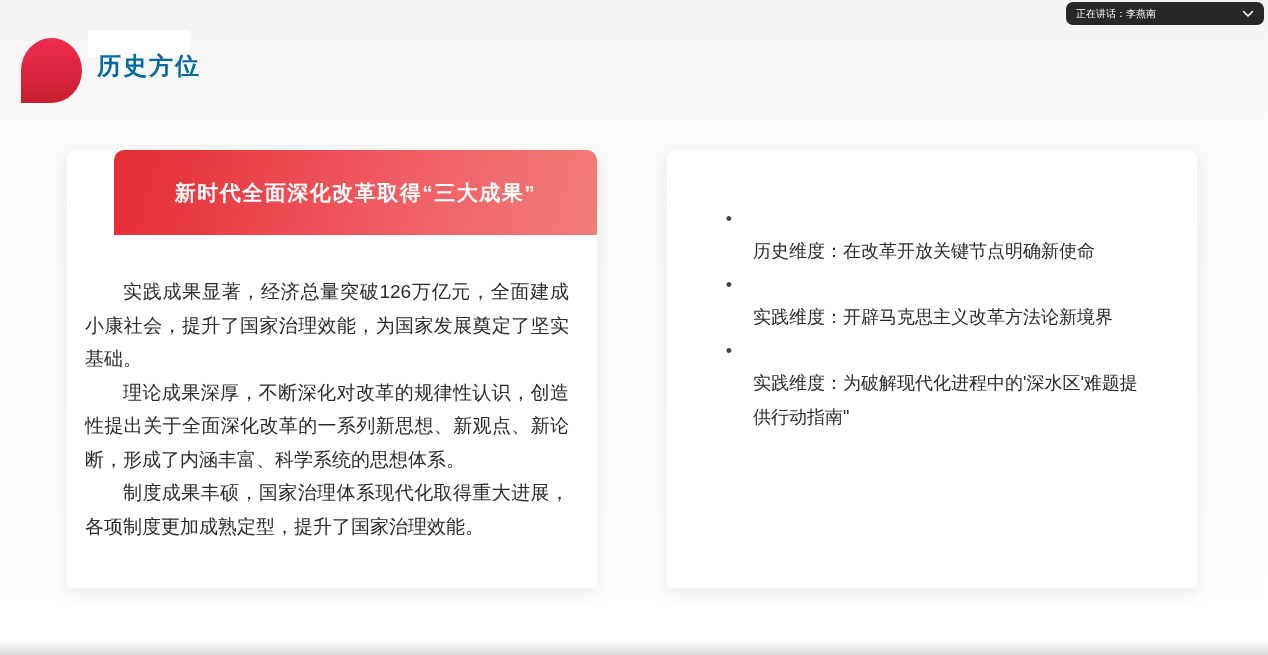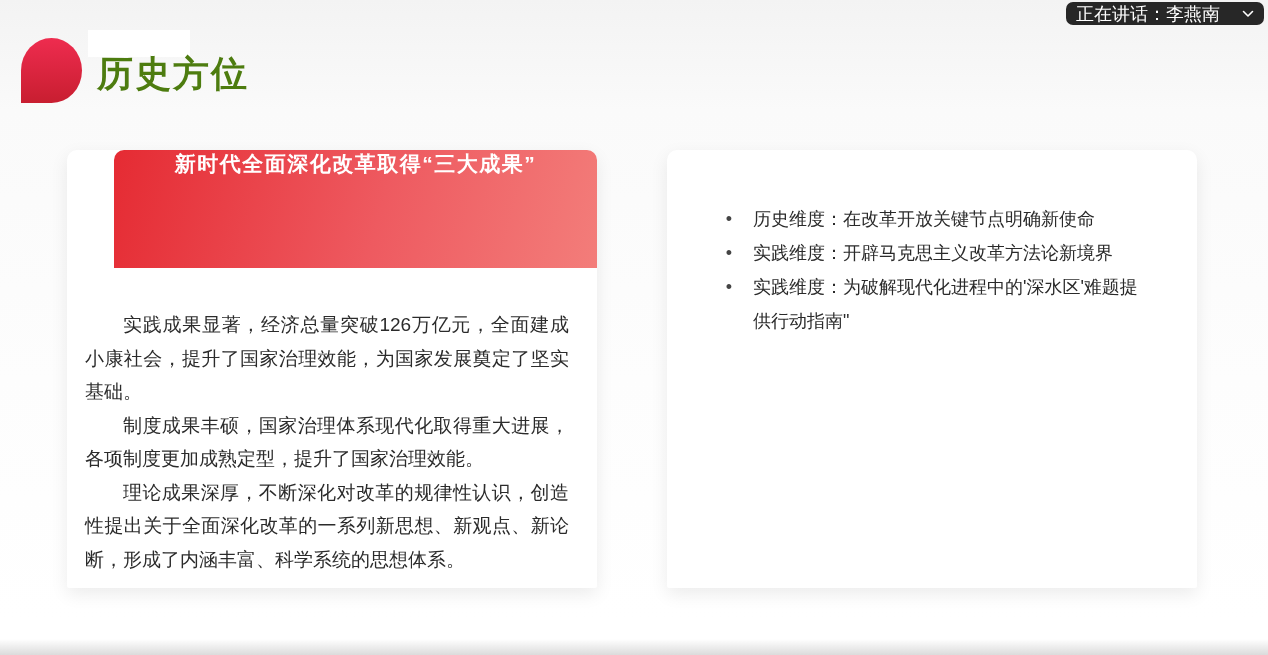--- a/index.html
+++ b/index.html
@@ -11,59 +11,59 @@
   }
 
   
   .speaker-badge {
     position:absolute; top:2px; right:4px;
     width:198px; height:23px;
     background:#272727;
     border-radius:7px;
     display:flex; align-items:center;
     padding:0 10px;
-    color:#ffffff; font-size:18px;
+    color:#ffffff; font-size:10px;
     cursor:pointer;
     z-index:10;
   }
   .speaker-badge .chevron { margin-left:auto; display:flex; align-items:center; }
 
   
   .title-backplate {
     position:absolute; left:88px; top:30px;
     width:102px; height:27px;
     background:#ffffff;
   }
   .logo-blob {
     position:absolute; left:21px; top:38px;
     width:61px; height:65px;
     background: linear-gradient(180deg, #ee2c4f 0%, #c81e30 100%);
     border-radius: 50% 50% 50% 0;
   }
   .page-title {
     position:absolute; left:97px; top:50px;
-    font-size:36px; font-weight:700; color:#4d7c0f;
+    font-size:24px; font-weight:700; color:#0369a1;
     letter-spacing:2px;
   }
 
   
   .card {
     position:absolute; top:150px;
     width:530px; height:438px;
     box-shadow: 0 6px 18px rgba(0,0,0,0.08);
     border-radius:10px 10px 2px 2px;
     background:#ffffff;
   }
   .card-left  { left:67px; }
   .card-right { left:667px; }
 
   .card-header {
-    height:118px;
+    height:85px;
     border-radius:10px 10px 0 0;
-    display:flex; align-items:flex-start; justify-content:center;
+    display:flex; align-items:center; justify-content:center;
     color:#ffffff; font-size:21px; font-weight:700;
     letter-spacing:1.5px;
     margin-left:47px;
   }
   .card-left .card-header {
     background: linear-gradient(105deg, #e52b33 0%, #ee5a60 55%, #f37d7a 100%);
   }
   .card-right .card-header {
     background: linear-gradient(100deg, #c20c24 0%, #e01238 55%, #f51549 100%);
   }
@@ -78,21 +78,21 @@
 
   .bullet-list { list-style:none; padding:12px 10px 0 20px; }
   .bullet-list li {
     display:flex;
     font-size:18px; line-height:34px; color:#2a2a2a;
   }
   .bullet-list .bullet-dot {
     width:48px; min-width:48px; text-align:center;
     color:#444444;
   }
-  .bullet-list .bullet-text { flex:1; padding-right:20px; }
+  .bullet-list .bullet-text { flex:1; padding-right:20px;margin-top:32px; }
 
   
   .bottom-strip {
     position:absolute; left:0; bottom:0;
     width:100%; height:16px;
     background: linear-gradient(180deg, rgba(0,0,0,0) 0%, rgba(0,0,0,0.14) 100%);
     pointer-events:none;
   }
 </style>
 </head>
@@ -110,22 +110,22 @@
 <div class="title-backplate"></div>
 <div class="logo-blob"></div>
 <h1 class="page-title">历史方位</h1>
 
 <div class="card card-left">
   <div class="card-header">
     <span>新时代全面深化改革取得“三大成果”</span>
   </div>
   <div class="card-body">
     <p>实践成果显著，经济总量突破126万亿元，全面建成小康社会，提升了国家治理效能，为国家发展奠定了坚实基础。</p>
+    <p>理论成果深厚，不断深化对改革的规律性认识，创造性提出关于全面深化改革的一系列新思想、新观点、新论断，形成了内涵丰富、科学系统的思想体系。</p>
     <p>制度成果丰硕，国家治理体系现代化取得重大进展，各项制度更加成熟定型，提升了国家治理效能。</p>
-    <p>理论成果深厚，不断深化对改革的规律性认识，创造性提出关于全面深化改革的一系列新思想、新观点、新论断，形成了内涵丰富、科学系统的思想体系。</p>
   </div>
 </div>
 
 <div class="card card-right">
   <div class="card-body">
     <ul class="bullet-list">
       <li>
         <span class="bullet-dot">•</span>
         <span class="bullet-text">历史维度：在改革开放关键节点明确新使命</span>
       </li>

